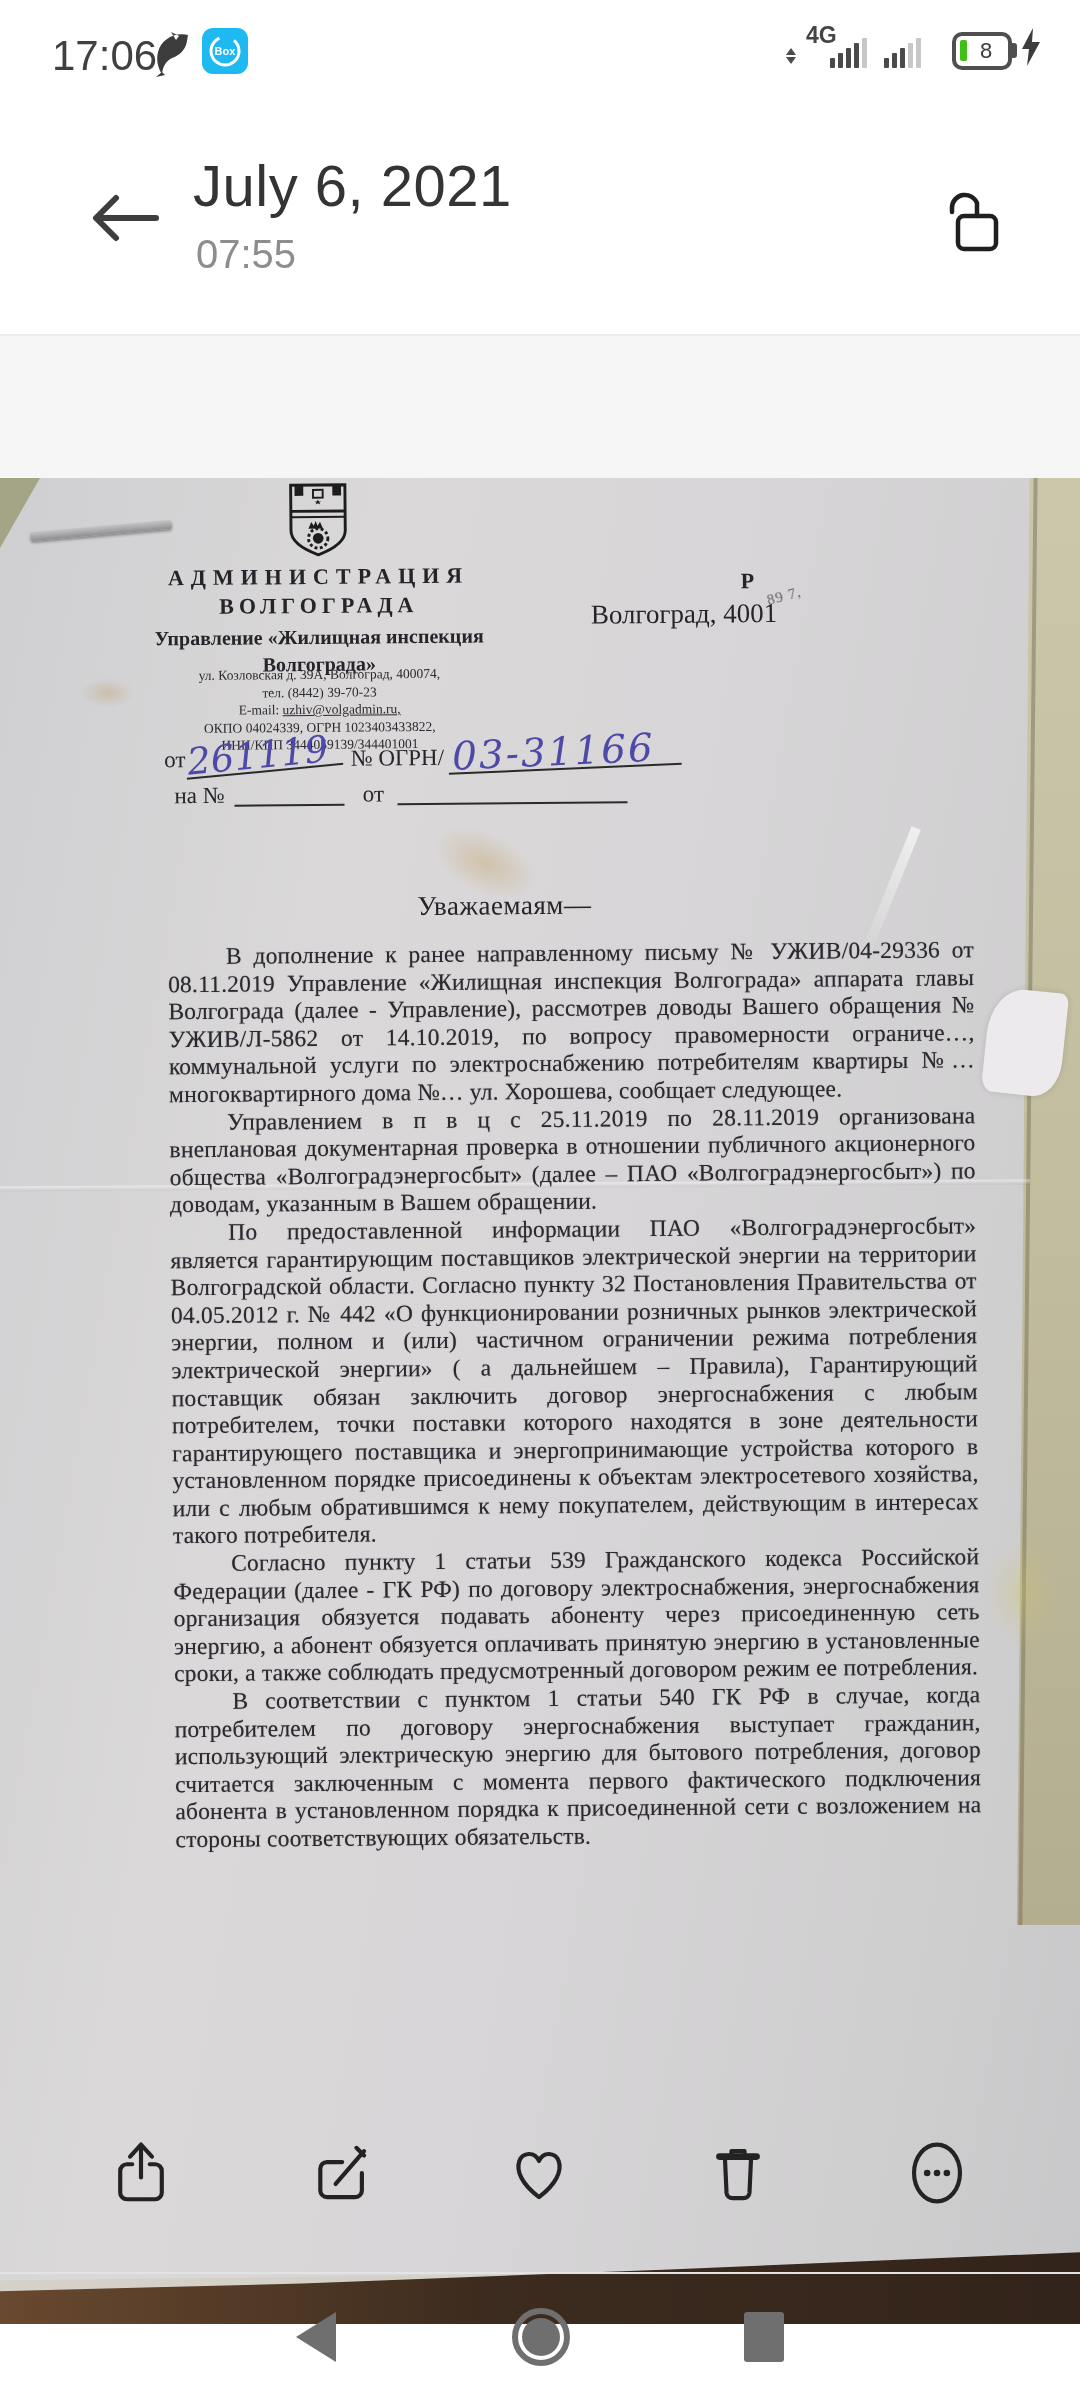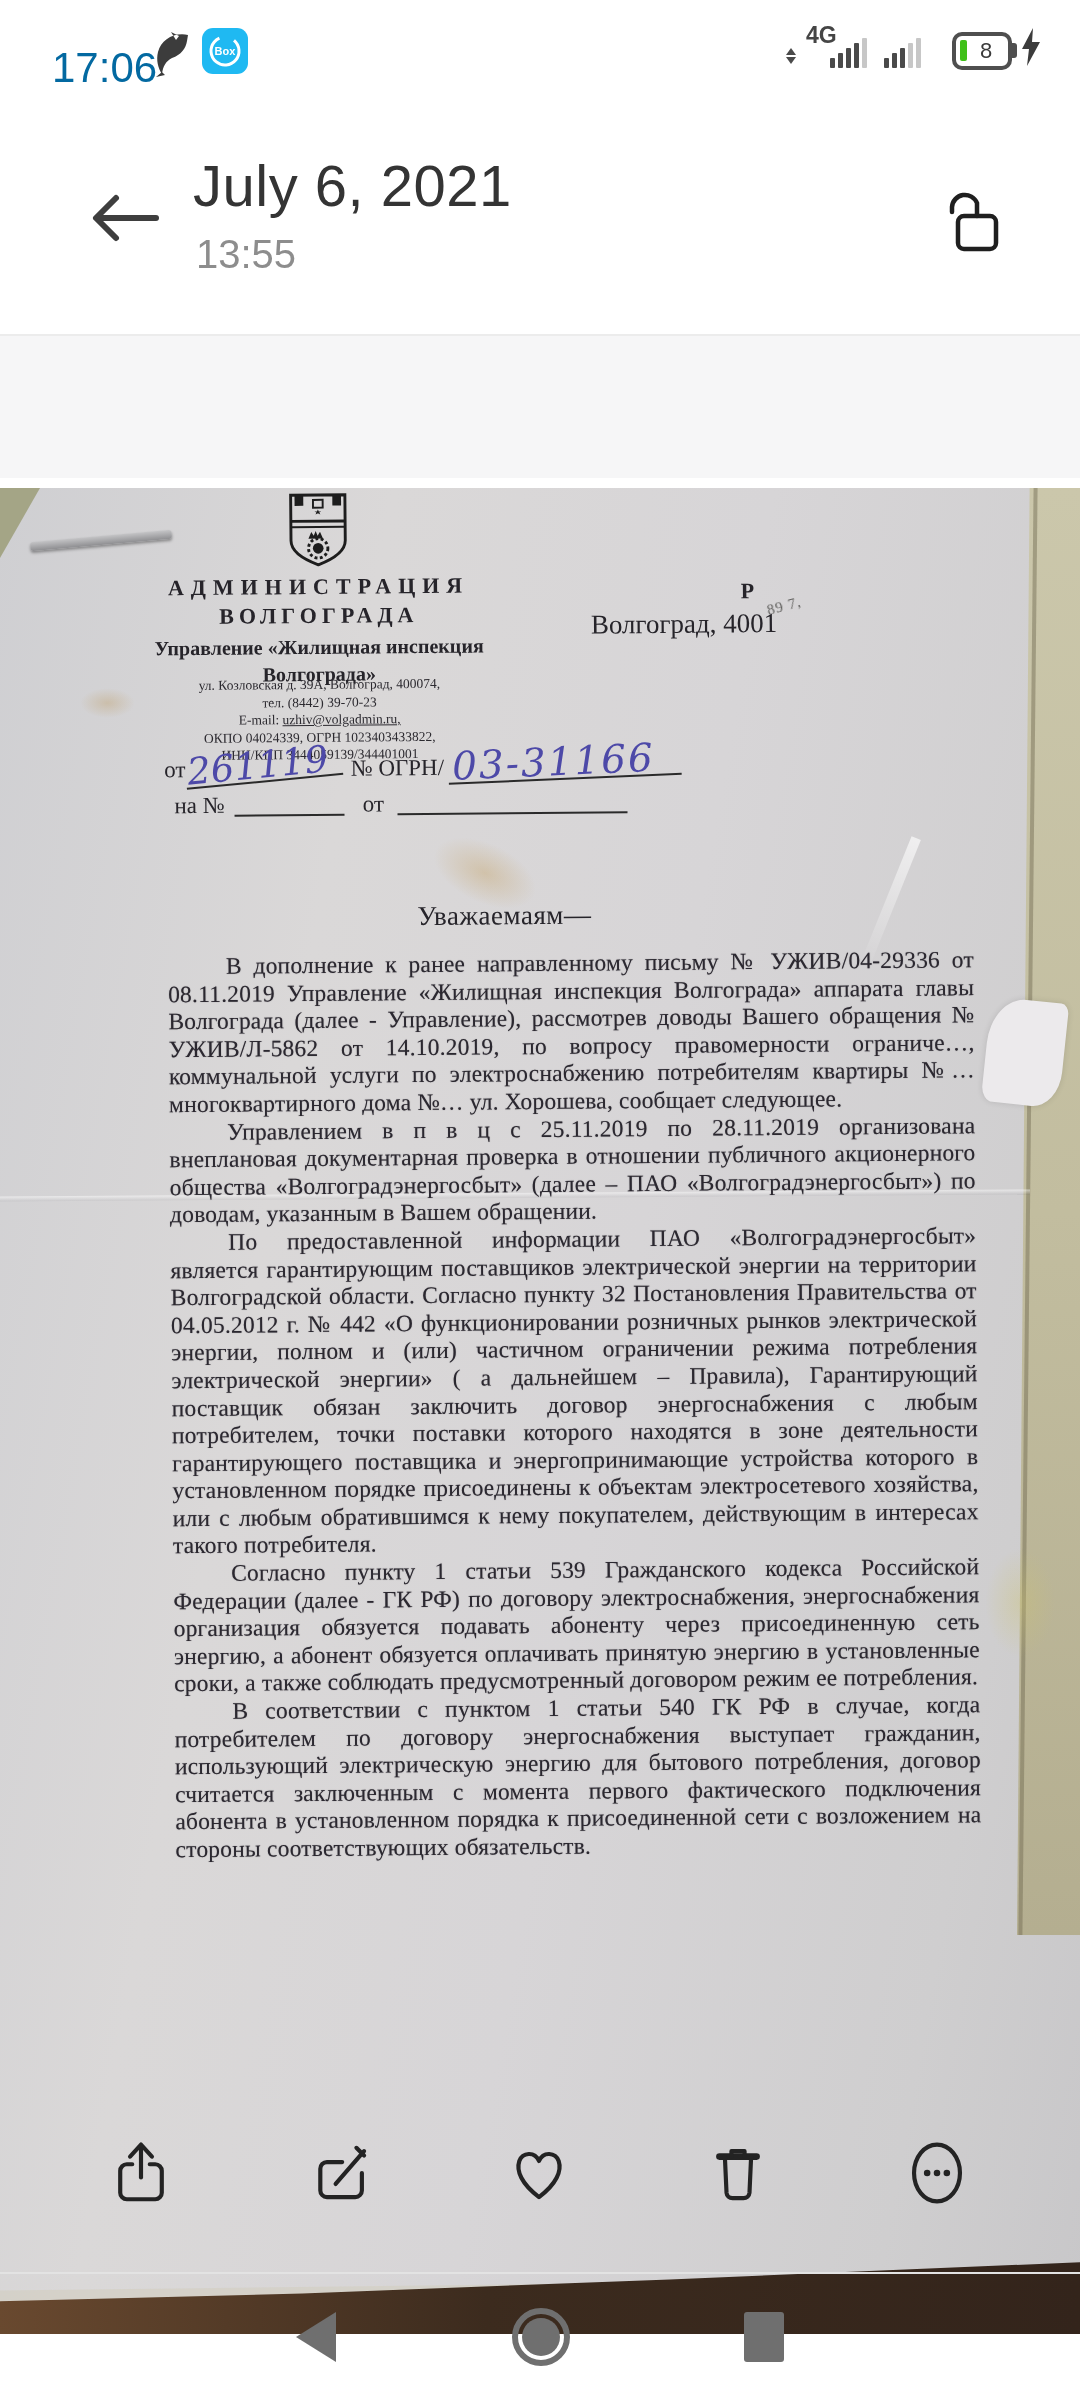--- a/index.html
+++ b/index.html
@@ -1,20 +1,20 @@
 <!DOCTYPE html>
 <html><head>
 <meta charset="utf-8">
 <style>
   html,body{margin:0;padding:0;background:#888;}
   #screen{position:relative;width:1080px;height:2400px;background:#ffffff;overflow:hidden;
           font-family:"Liberation Sans",sans-serif;}
 
   
-  .status-time{position:absolute;left:52px;top:44px;font-size:42px;color:#0369a1;font-weight:400;}
+  .status-time{position:absolute;left:52px;top:32px;font-size:42px;color:#404040;font-weight:400;}
   .dolphin{position:absolute;left:154px;top:32px;}
   .boxapp{position:absolute;left:202px;top:28px;width:46px;height:46px;background:#1fb9f2;border-radius:11px;}
   .sig-group{position:absolute;display:flex;align-items:flex-end;gap:3px;}
   .sig-group span{width:5px;border-radius:1px;background:#4a4a4a;display:block;}
   .sig-group span.lt{background:#c7c7c7;}
   .fourg{position:absolute;left:806px;top:22px;font-size:23px;font-weight:bold;color:#454545;}
   .updown{position:absolute;left:786px;top:48px;width:14px;height:18px;}
   .updown i{display:block;width:0;height:0;border-left:5px solid transparent;border-right:5px solid transparent;}
   .updown .up{border-bottom:7px solid #4a4a4a;margin-bottom:2px;}
   .updown .dn{border-top:7px solid #4a4a4a;}
@@ -28,21 +28,21 @@
   
   .hdr-back{position:absolute;left:86px;top:190px;width:76px;height:56px;cursor:pointer;}
   .hdr-title{position:absolute;left:193px;top:152px;font-size:58px;color:#343434;font-weight:500;letter-spacing:.5px;}
   .hdr-sub{position:absolute;left:196px;top:232px;font-size:40px;color:#8d8d8d;}
   .hdr-lock{position:absolute;left:944px;top:188px;width:58px;height:66px;cursor:pointer;}
   .hdr-divider{position:absolute;left:0;top:334px;width:1080px;height:2px;background:#ececec;}
   .band-top{position:absolute;left:0;top:336px;width:1080px;height:142px;background:#f6f6f7;}
   .band-bottom{position:absolute;left:0;top:1925px;width:1080px;height:347px;background:#fcfcfc;}
 
   
-  .photo{position:absolute;left:0;top:488px;width:1080px;height:1846px;overflow:hidden;
+  .photo{position:absolute;left:0;top:478px;width:1080px;height:1846px;overflow:hidden;
          background:linear-gradient(100deg,#cfcfd2 0%,#dad8d8 28%,#d7d5d7 55%,#cfcecf 85%,#c8c7c9 100%);}
   .corner-sliver{position:absolute;left:0;top:0;width:40px;height:70px;background:#a4a586;
          clip-path:polygon(0 0,100% 0,0 100%);}
   .edge-strip{position:absolute;right:0;top:0;width:70px;height:1447px;
          background:linear-gradient(180deg,#cbc7ab,#c2bd9f 50%,#b4ae90);
          clip-path:polygon(28% 0,100% 0,100% 100%,10% 100%);}
   .edge-strip::before{content:"";position:absolute;left:16px;top:0;width:4px;height:100%;
          background:rgba(110,105,80,.45);transform:rotate(.6deg);}
   .wood{position:absolute;left:0;bottom:0;width:1080px;height:78px;
         background:linear-gradient(90deg,#69492f,#3c2b1e 45%,#33241b);
@@ -158,21 +158,21 @@
   </div>
 
   <div>
     <div class="hdr-back">
       <svg width="76" height="56" viewBox="0 0 76 56" fill="none" stroke="#3e3e3e" stroke-width="6" stroke-linecap="round" stroke-linejoin="round">
         <path d="M70 28 H12"></path>
           <path d="M30 8 L10 28 L30 48"></path>
       </svg>
     </div>
     <div class="hdr-title">July 6, 2021</div>
-    <div class="hdr-sub">13:55</div>
+    <div class="hdr-sub">07:55</div>
     <div class="hdr-lock">
       <svg width="58" height="66" viewBox="0 0 58 66" fill="none" stroke="#1f1f1f" stroke-width="4.5" stroke-linecap="round">
         <rect x="14" y="28" width="38" height="33" rx="6"></rect>
         <path d="M8 24 v-5 a13 13 0 0 1 25 -4 v13"></path>
       </svg>
     </div>
     <div class="hdr-divider"></div>
   </div>
 
   <div class="band-top"></div>

